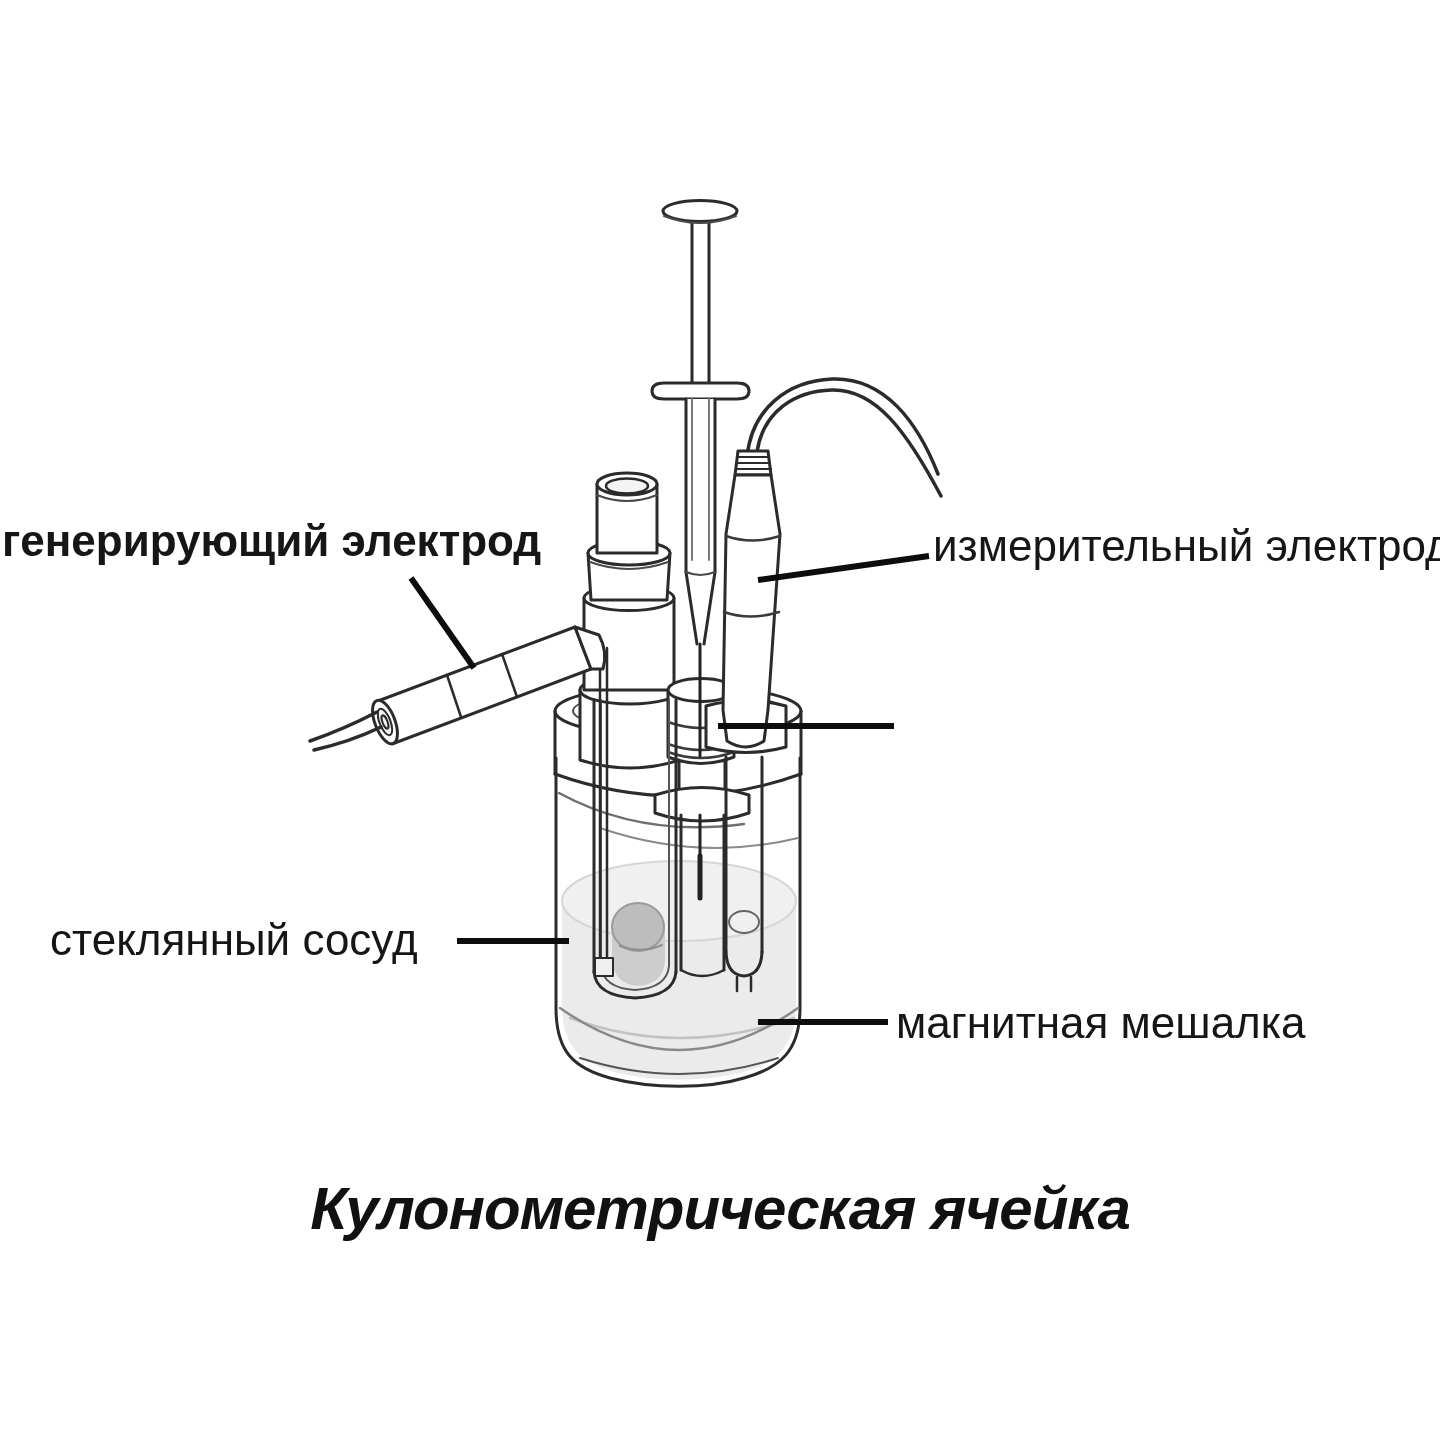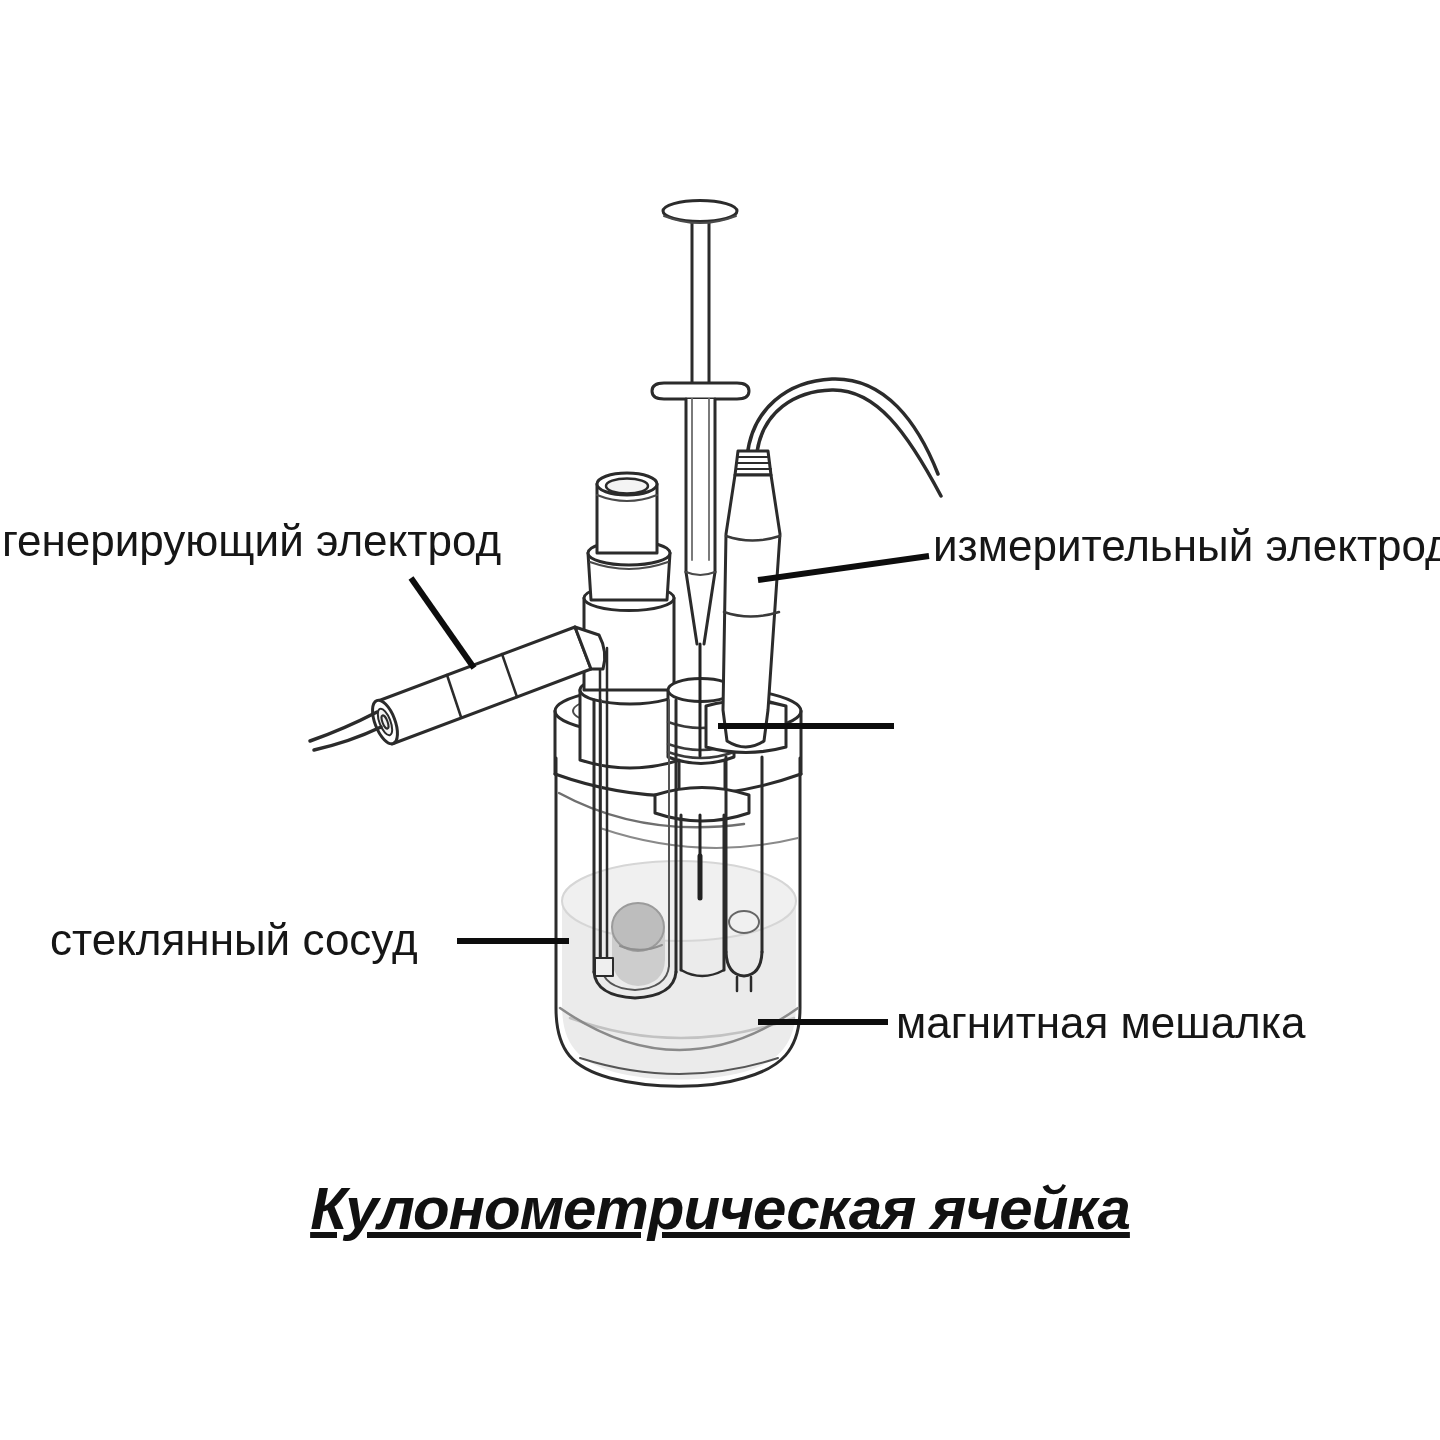--- a/index.html
+++ b/index.html
@@ -22,21 +22,20 @@
   }
   .title {
     position: absolute;
     left: 0; right: 0;
     text-align: center;
     font-size: 60px;
     font-style: italic;
     font-weight: 600;
     color: #111111;
     letter-spacing: -1px;
-    text-decoration: underline;
   }
 </style>
 </head>
 <body>
 
 <div id="stage">
 
 <svg width="1440" height="1440" viewBox="0 0 1440 1440">
   <g fill="none" stroke="#2b2b2b" stroke-width="3" stroke-linecap="round" stroke-linejoin="round">
 
@@ -173,21 +172,21 @@
     <g stroke="#0d0d0d" stroke-width="6" stroke-linecap="butt">
       <path d="M 411,578 L 474,668"></path>
       <path d="M 758,580 L 929,556"></path>
       <path d="M 718,726 L 894,726"></path>
       <path d="M 457,941 L 569,941"></path>
       <path d="M 758,1022 L 888,1022"></path>
     </g>
   </g>
 </svg>
 
-<div class="label" style="left:2px; top:515px;">генерирующий электрод</div>
+<div class="label" style="left:2px; top:515px;font-weight:bold;">генерирующий электрод</div>
 
 <div class="label" style="left:933px; top:520px;">измерительный электрод</div>
 
 
 <div class="label" style="left:896px; top:997px;">магнитная мешалка</div>
 
 <div class="label" style="left:50px; top:914px;">стеклянный сосуд</div>
 
 <div class="title" style="top:1174px;">Кулонометрическая ячейка</div>
 

